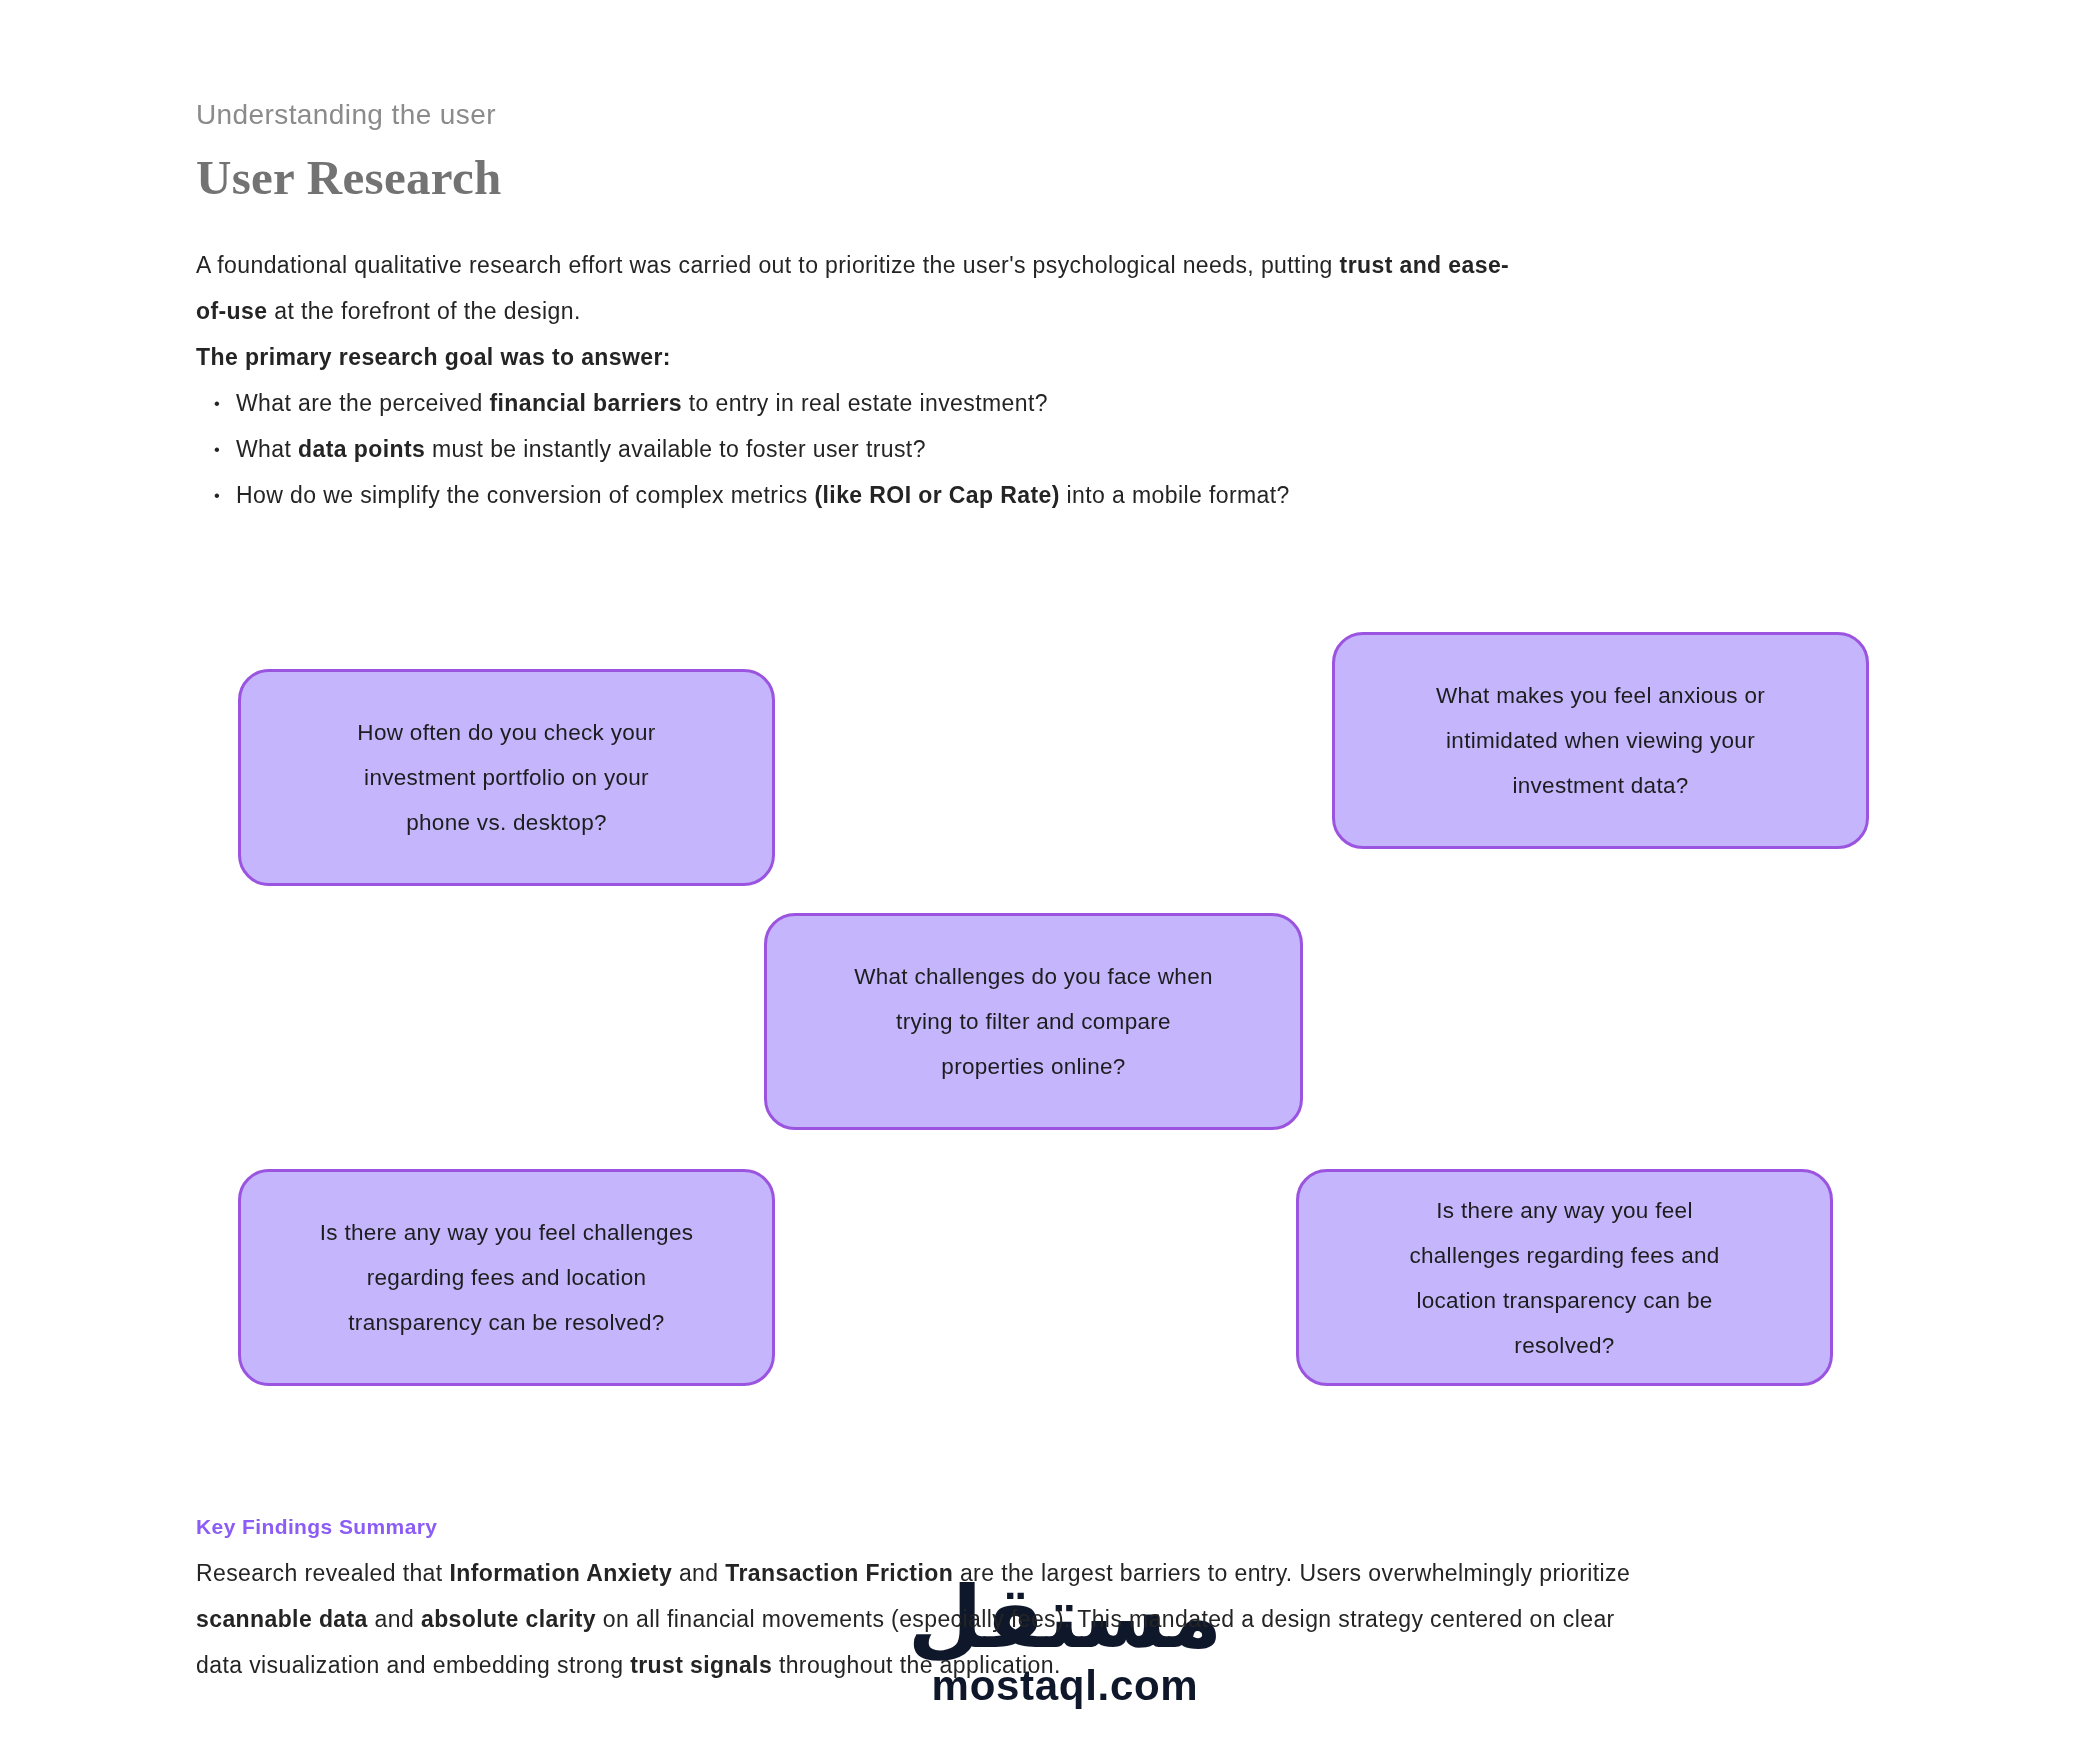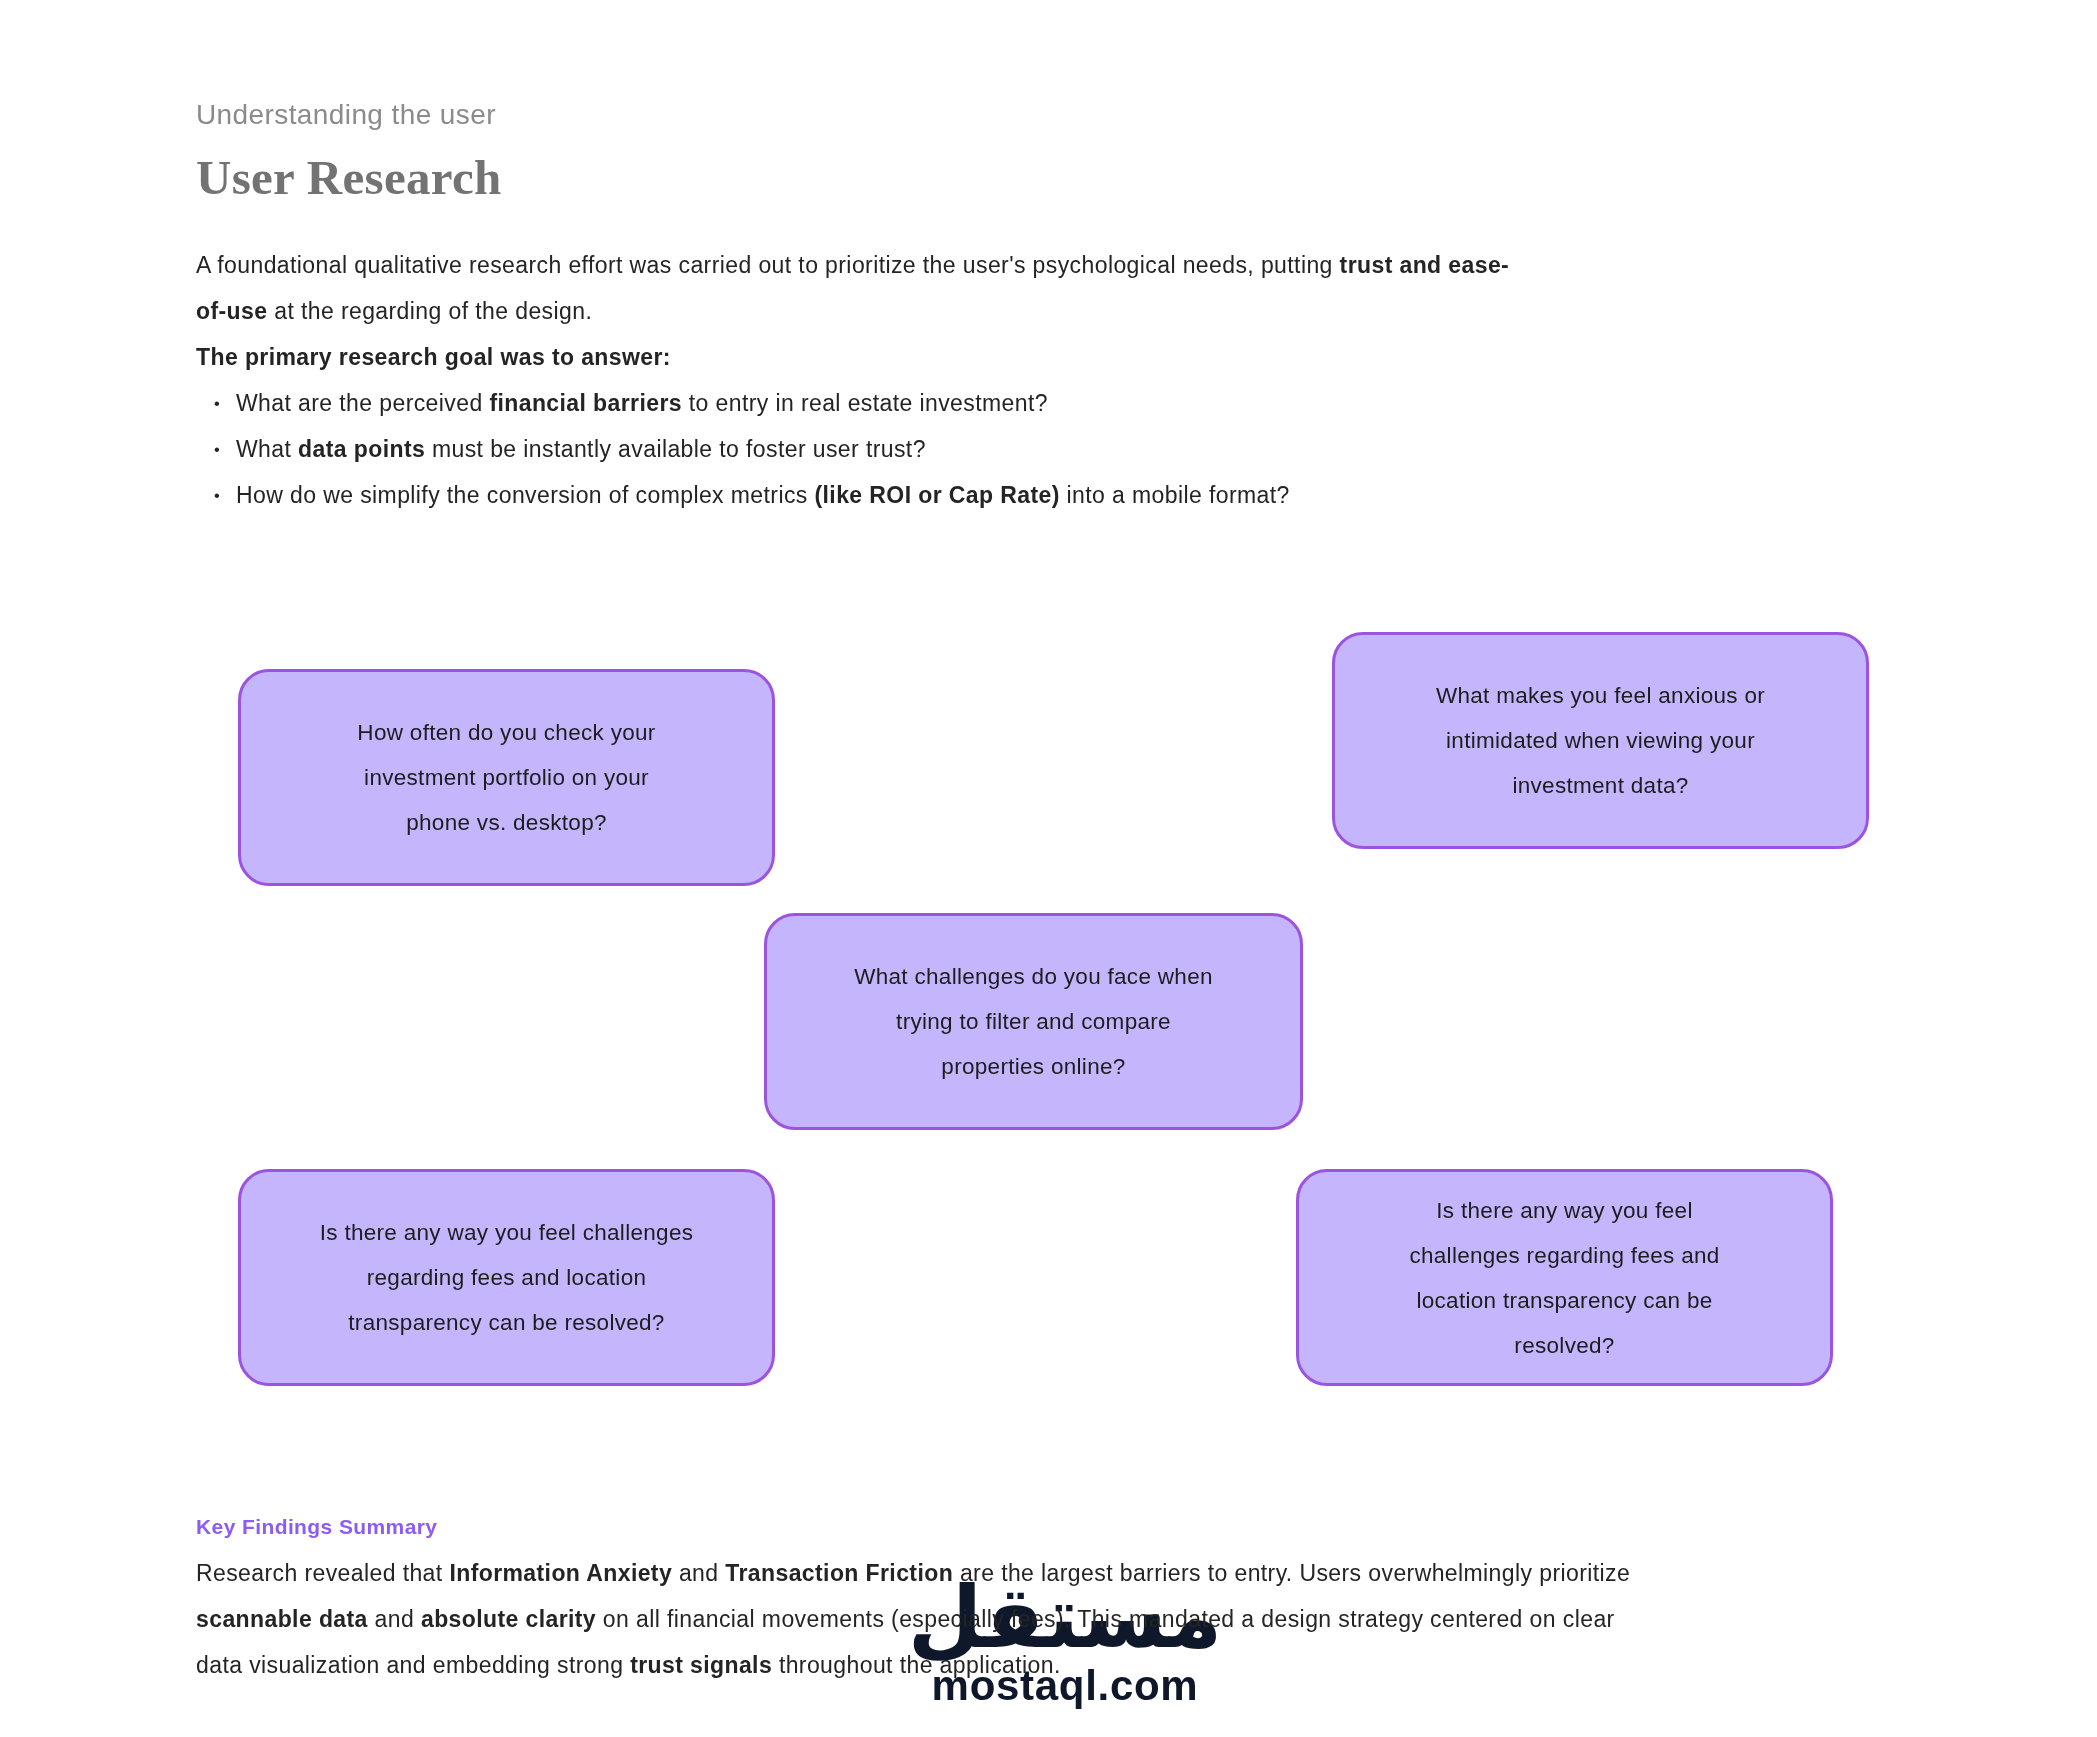--- a/index.html
+++ b/index.html
@@ -132,21 +132,21 @@
 <div class="watermark">
   <div class="watermark-arabic">مستقل</div>
   <div class="watermark-latin">mostaql.com</div>
 </div>
 
 <div class="header">
   <div class="eyebrow">Understanding the user</div>
   <div class="page-title">User Research</div>
   <div class="intro">
     <div class="intro-line"><span>A foundational qualitative research effort was carried out to prioritize the user's psychological needs, putting </span><span style="font-weight: 700;">trust and ease-</span></div>
-    <div class="intro-line"><span style="font-weight: 700;">of-use</span><span> at the regarding of the design.</span></div>
+    <div class="intro-line"><span style="font-weight: 700;">of-use</span><span> at the forefront of the design.</span></div>
     <div class="intro-line"><span style="font-weight: 700;">The primary research goal was to answer:</span></div>
     <div class="bullet-line"><span>What are the perceived </span><span style="font-weight: 700;">financial barriers</span><span> to entry in real estate investment?</span></div>
     <div class="bullet-line"><span>What </span><span style="font-weight: 700;">data points</span><span> must be instantly available to foster user trust?</span></div>
     <div class="bullet-line"><span>How do we simplify the conversion of complex metrics </span><span style="font-weight: 700;">(like ROI or Cap Rate)</span><span> into a mobile format?</span></div>
   </div>
 </div>
 
 <div class="card card-1">How often do you check your
 investment portfolio on your
 phone vs. desktop?</div>

